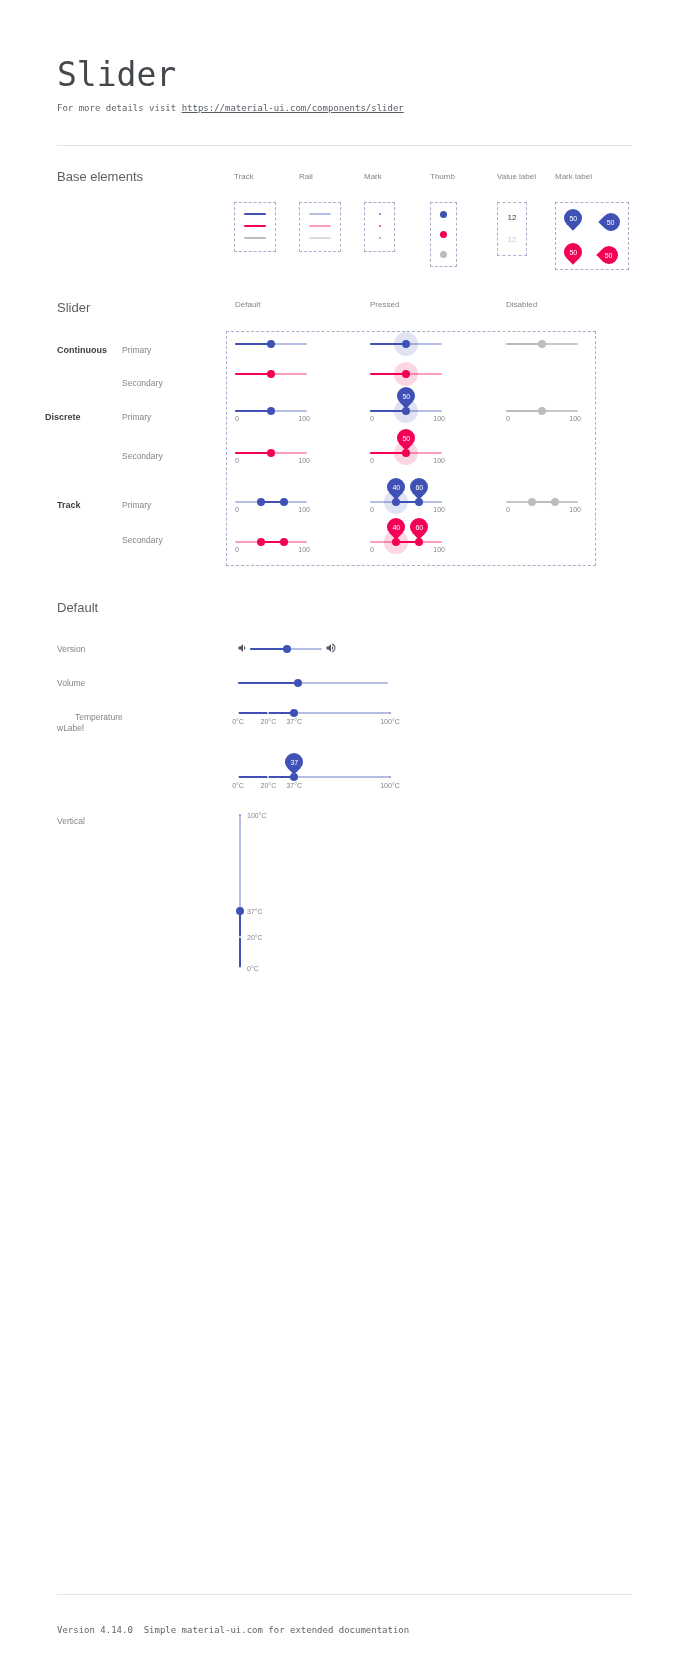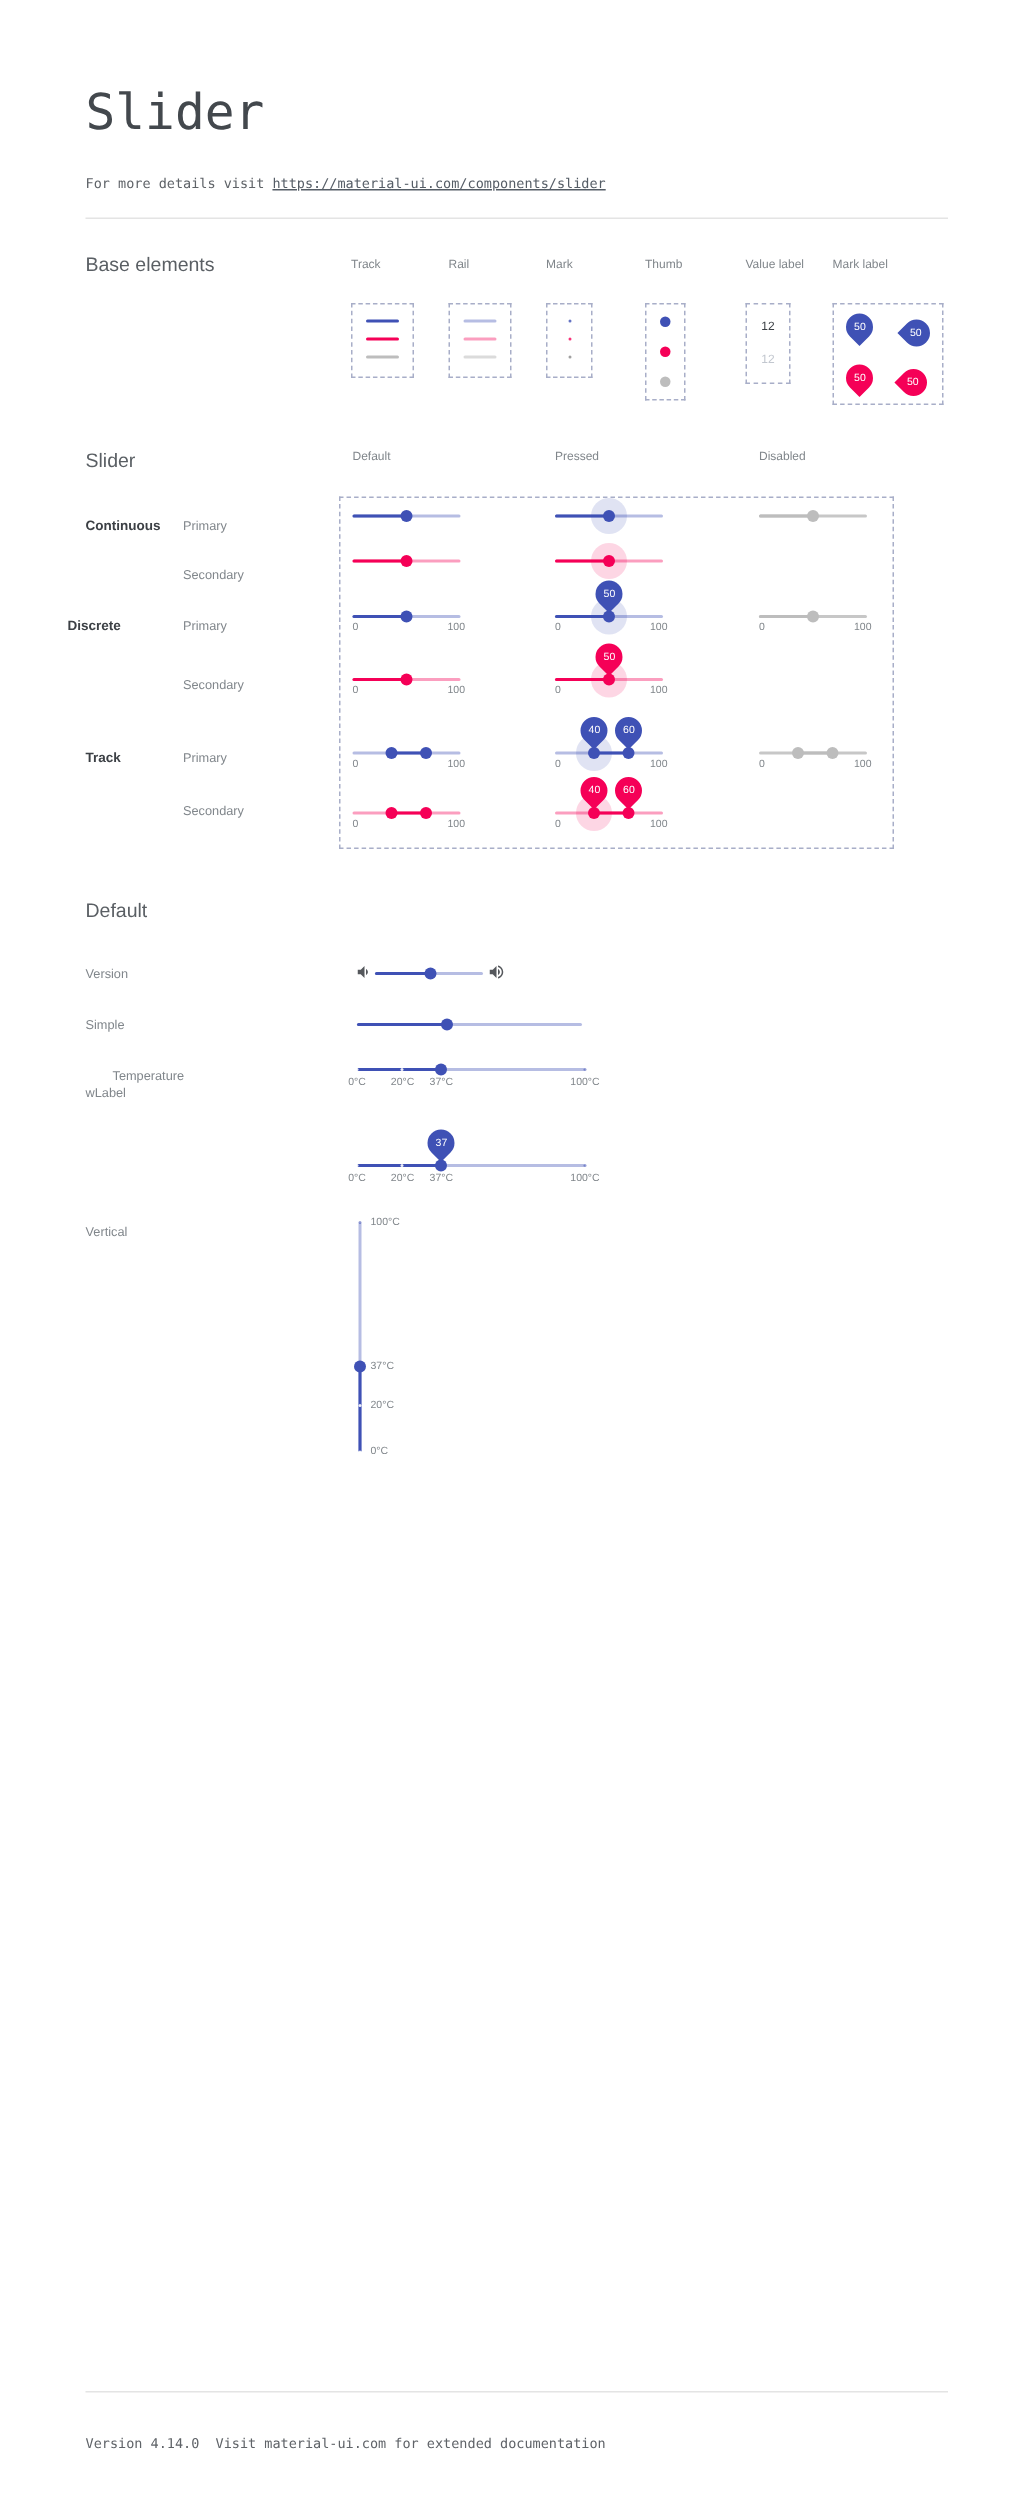--- a/index.html
+++ b/index.html
@@ -53,21 +53,21 @@
   .vmark-label { position:absolute; left:8px; transform:translateY(-50%); font-size:7px; color:#80868b; line-height:1; white-space:nowrap; }
 
   .footer-text { font-family:"DejaVu Sans Mono", monospace; font-size:9px; color:#5f6368; white-space:pre; }
 </style>
 </head>
 <body>
 
 <div class="page">
 
   <div class="abs page-title" style="left:57px;top:58px">Slider</div>
-  <div class="abs subtitle" style="left:57px;top:118px">
+  <div class="abs subtitle" style="left:57px;top:103px">
     <span>For more details visit </span><a href="#">https://material-ui.com/components/slider</a>
   </div>
   <div class="abs divider" style="left:57px;top:145px;width:575px"></div>
 
   <div class="abs h-section vcenter" style="left:57px;top:176px">Base elements</div>
 
   <div class="abs col-header vcenter" style="left:234px;top:176px">Track</div>
   <div class="abs col-header vcenter" style="left:299px;top:176px">Rail</div>
   <div class="abs col-header vcenter" style="left:364px;top:176px">Mark</div>
   <div class="abs col-header vcenter" style="left:430px;top:176px">Thumb</div>
@@ -125,21 +125,21 @@
   <div class="abs row-label-variant vcenter" style="left:122px;top:383px">Secondary</div>
   <div class="abs row-label-group vcenter" style="left:45px;top:417px">Discrete</div>
   <div class="abs row-label-variant vcenter" style="left:122px;top:417px">Primary</div>
   <div class="abs row-label-variant vcenter" style="left:122px;top:456px">Secondary</div>
   <div class="abs row-label-group vcenter" style="left:57px;top:505px">Track</div>
   <div class="abs row-label-variant vcenter" style="left:122px;top:505px">Primary</div>
   <div class="abs row-label-variant vcenter" style="left:122px;top:540px">Secondary</div>
 
   <div class="abs h-section vcenter" style="left:57px;top:607px">Default</div>
   <div class="abs example-label vcenter" style="left:57px;top:649px">Version</div>
-  <div class="abs example-label vcenter" style="left:57px;top:683px">Simple</div>
+  <div class="abs example-label vcenter" style="left:57px;top:683px">Volume</div>
   <div class="abs example-label vcenter" style="left:75px;top:717px">Temperature</div>
   <div class="abs example-label vcenter" style="left:57px;top:728px">wLabel</div>
   <div class="abs example-label vcenter" style="left:57px;top:821px">Vertical</div>
 
   <svg class="abs" style="left:236px;top:642px" width="12" height="12" viewBox="0 0 24 24" fill="#55585c">
     <path d="M18.5 12c0-1.77-1.02-3.29-2.5-4.03v8.05c1.48-.73 2.5-2.25 2.5-4.02zM5 9v6h4l5 5V4L9 9H5z"></path>
   </svg>
   <svg class="abs" style="left:325px;top:642px" width="12" height="12" viewBox="0 0 24 24" fill="#55585c">
     <path d="M3 9v6h4l5 5V4L7 9H3zm13.5 3c0-1.77-1.02-3.29-2.5-4.03v8.05c1.48-.73 2.5-2.25 2.5-4.02zM14 3.23v2.06c2.89.86 5 3.54 5 6.71s-2.11 5.85-5 6.71v2.06c4.01-.91 7-4.49 7-8.77s-2.99-7.86-7-8.77z"></path>
   </svg>
@@ -317,14 +317,14 @@
         <div class="vmark-label" style="top:96.39px">37°C</div>
         <div class="vmark" style="top:122.4px;background:rgba(255,255,255,0.9)"></div>
         <div class="vmark-label" style="top:122.4px">20°C</div>
         <div class="vmark" style="top:153px;background:rgba(255,255,255,0.9)"></div>
         <div class="vmark-label" style="top:153px">0°C</div>
         <div class="thumb" style="top:96.39px;background:#3f51b5"></div>
       </div>
     </div>
 
   <div class="abs divider" style="left:57px;top:1594px;width:575px"></div>
-  <div class="abs footer-text" style="left:57px;top:1625px">Version 4.14.0  Visit material-ui.com for extended documentation</div>
+  <div class="abs footer-text" style="left:57px;top:1625px">Version 4.14.0  Simple material-ui.com for extended documentation</div>
 </div>
 
 </body></html>

